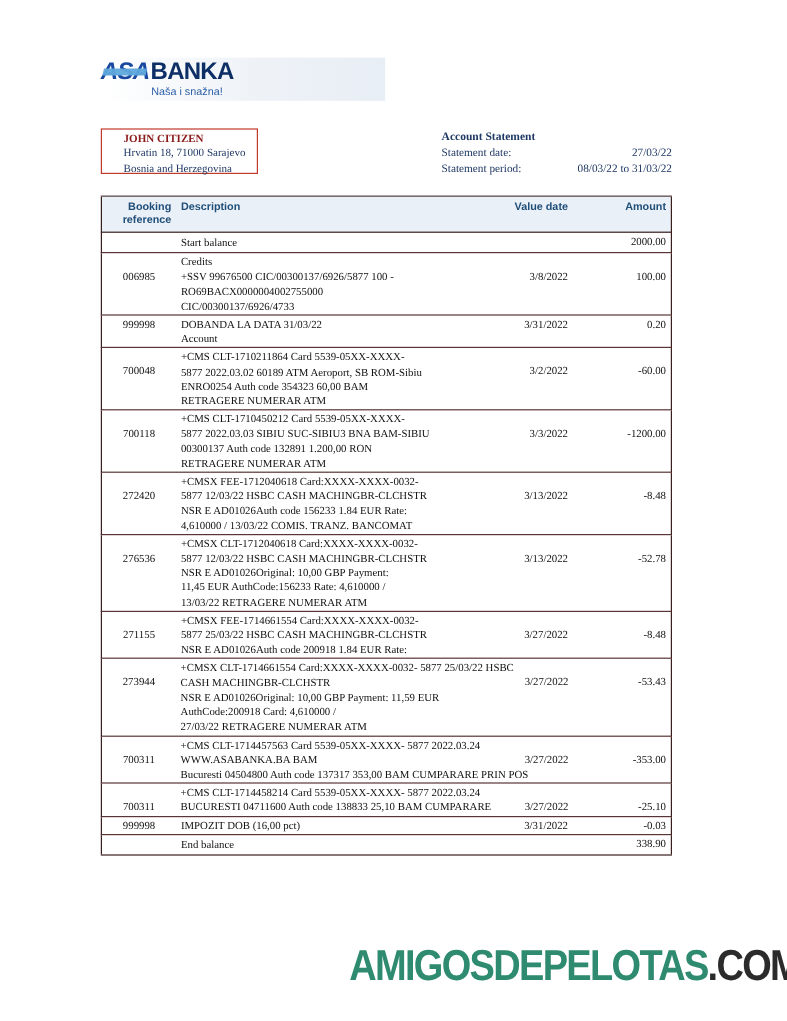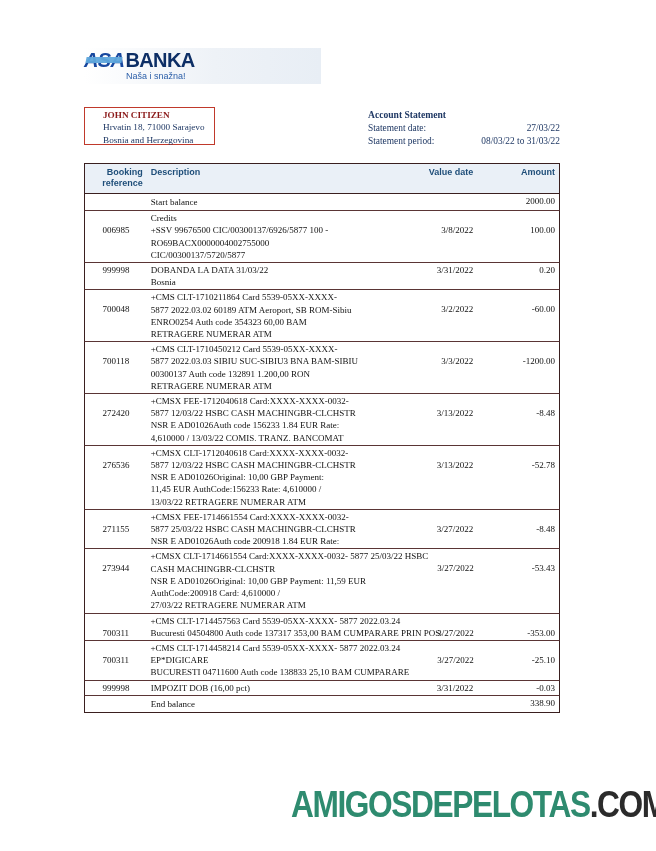--- a/index.html
+++ b/index.html
@@ -253,30 +253,30 @@
       <div class="td c-amt noshift">2000.00</div>
     </div>
 
     <div id="rows-host">
         <div class="trow divider">
           <div class="td c-ref">006985</div>
           <div class="td c-desc">
             <div class="desc-section">Credits</div>
             <div class="desc-line">+SSV 99676500 CIC/00300137/6926/5877 100 -</div>
             <div class="desc-line">RO69BACX0000004002755000</div>
-            <div class="desc-line">CIC/00300137/5720/5877</div>
+            <div class="desc-line">CIC/00300137/6926/4733</div>
           </div>
           <div class="td c-date">3/8/2022</div>
           <div class="td c-amt">100.00</div>
         </div>
         <div class="trow divider">
           <div class="td c-ref noshift">999998</div>
           <div class="td c-desc">
             <div class="desc-line">DOBANDA LA DATA 31/03/22</div>
-            <div class="desc-section">Bosnia</div>
+            <div class="desc-section">Account</div>
           </div>
           <div class="td c-date noshift">3/31/2022</div>
           <div class="td c-amt noshift">0.20</div>
         </div>
         <div class="trow divider">
           <div class="td c-ref">700048</div>
           <div class="td c-desc">
             <div class="desc-line">+CMS CLT-1710211864 Card 5539-05XX-XXXX-</div>
             <div class="desc-line">5877 2022.03.02 60189 ATM Aeroport, SB ROM-Sibiu</div>
             <div class="desc-line">ENRO0254   Auth code 354323 60,00 BAM</div>
@@ -338,30 +338,30 @@
             <div class="desc-line">AuthCode:200918 Card: 4,610000 /</div>
             <div class="desc-line">27/03/22 RETRAGERE NUMERAR ATM</div>
           </div>
           <div class="td c-date">3/27/2022</div>
           <div class="td c-amt">-53.43</div>
         </div>
         <div class="trow divider">
           <div class="td c-ref">700311</div>
           <div class="td c-desc">
             <div class="desc-line">+CMS CLT-1714457563 Card 5539-05XX-XXXX- 5877 2022.03.24</div>
+            <div class="desc-line">WWW.ASABANKA.BA BAM</div>
             <div class="desc-line">Bucuresti 04504800 Auth code 137317 353,00 BAM CUMPARARE PRIN POS</div>
           </div>
           <div class="td c-date">3/27/2022</div>
           <div class="td c-amt">-353.00</div>
         </div>
         <div class="trow divider">
           <div class="td c-ref">700311</div>
           <div class="td c-desc">
             <div class="desc-line">+CMS CLT-1714458214 Card 5539-05XX-XXXX- 5877 2022.03.24</div>
-            <div class="desc-line">EP*DIGICARE</div>
             <div class="desc-line">BUCURESTI 04711600 Auth code 138833 25,10 BAM CUMPARARE</div>
           </div>
           <div class="td c-date">3/27/2022</div>
           <div class="td c-amt">-25.10</div>
         </div>
         <div class="trow divider">
           <div class="td c-ref noshift">999998</div>
           <div class="td c-desc">
             <div class="desc-line">IMPOZIT DOB (16,00 pct)</div>
           </div>

